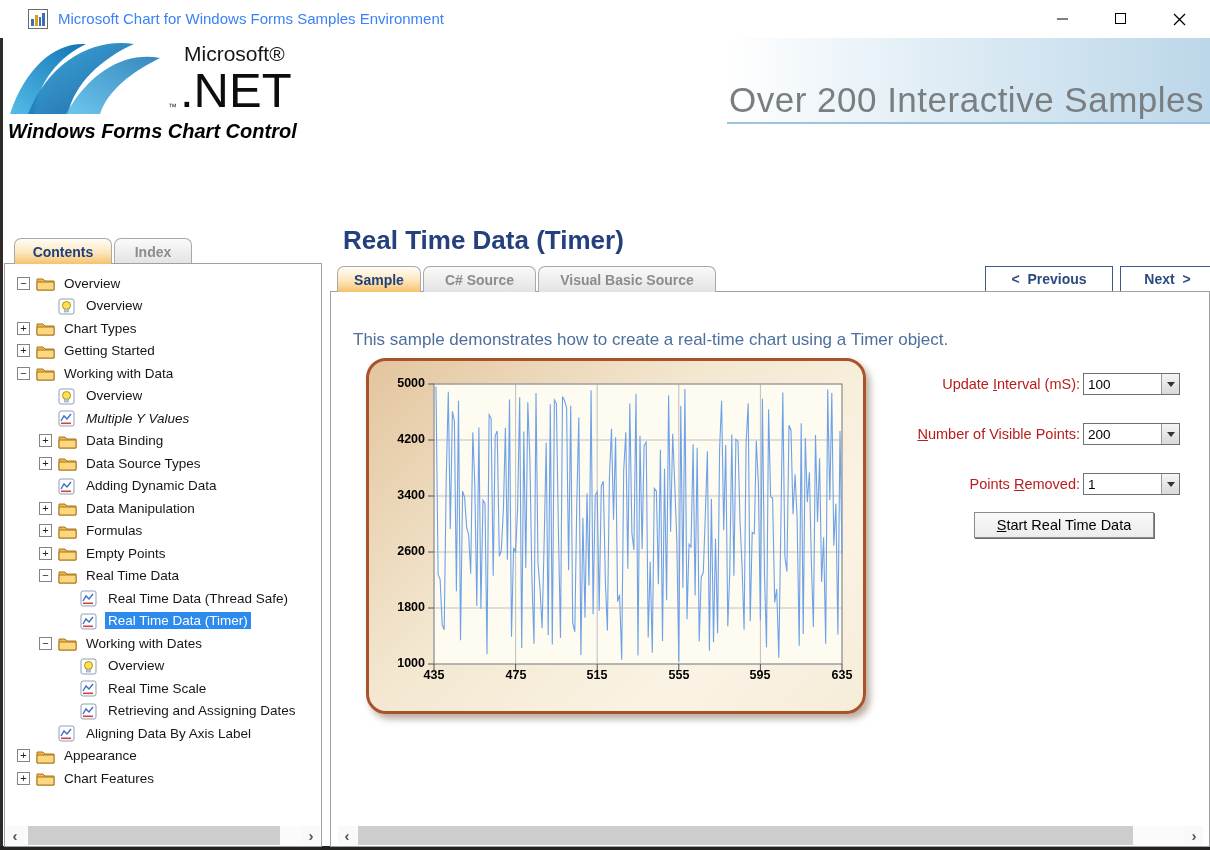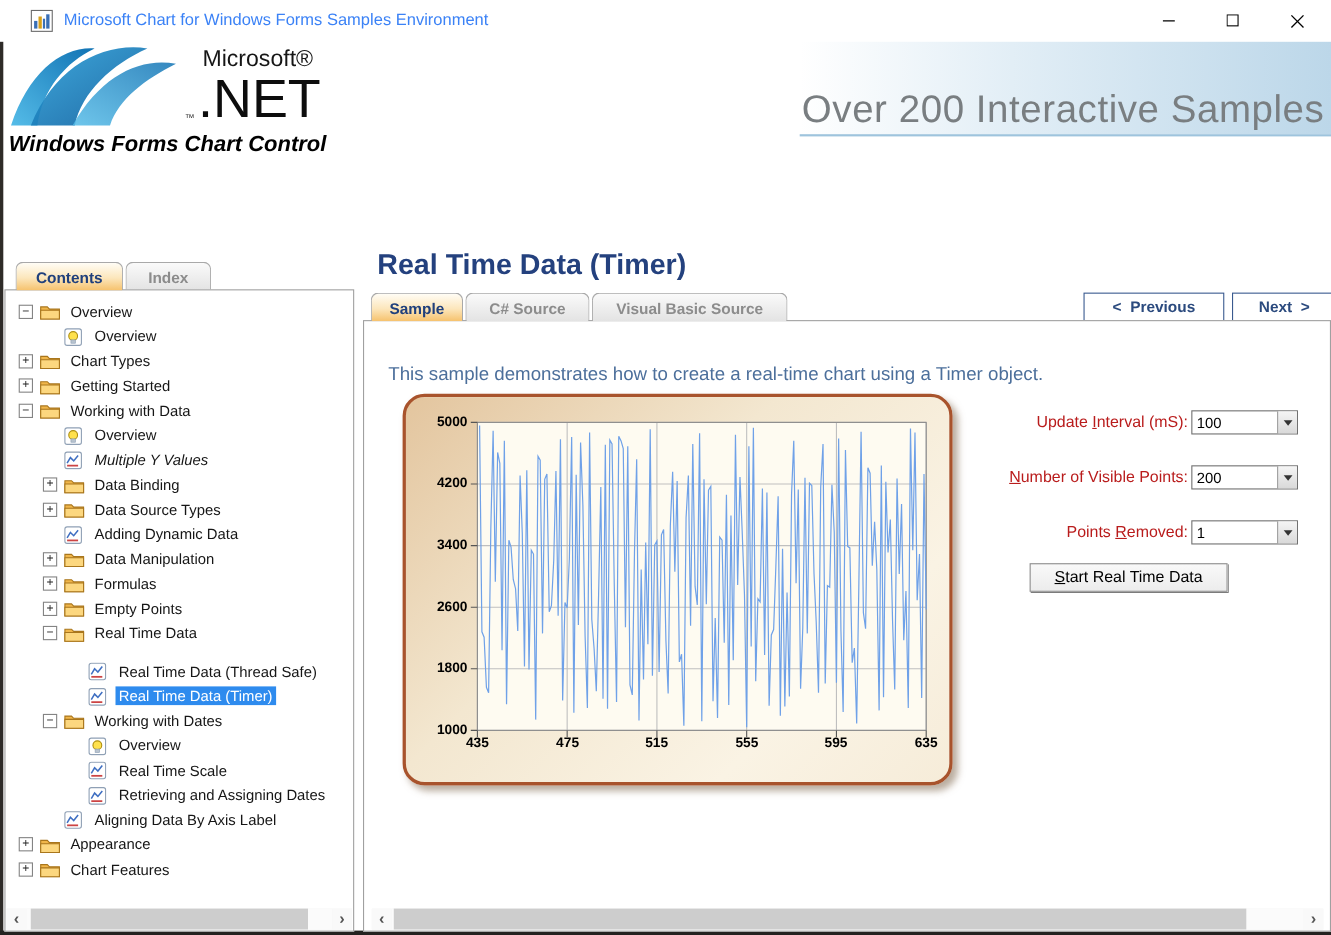--- a/index.html
+++ b/index.html
@@ -74,21 +74,21 @@
 
   
   .ctl-row { position:absolute; right:29px; display:flex; align-items:center; }
   .ctl-label { font-size:14.5px; color:#b91c1c; margin-right:3px; white-space:nowrap; }
   .ctl-label u { text-decoration:underline; }
   .combo { width:97px; height:22px; border:1px solid #707070; background:#fff; display:flex; align-items:stretch; cursor:default; }
   .combo-value { flex:1; font-size:13.5px; color:#000; padding:3px 0 0 4px; }
   .combo-arrow { width:18px; flex:none; background:linear-gradient(#f5f5f5,#d9d9d9); border-left:1px solid #9a9a9a; display:flex; align-items:center; justify-content:center; cursor:pointer; }
   .combo-arrow b { width:0; height:0; border-left:4px solid transparent; border-right:4px solid transparent; border-top:5px solid #333; }
   #row-interval { top:81px; } #row-points { top:131px; } #row-removed { top:181px; }
-  #start-button { position:absolute; left:605px; top:220px; width:180px; height:26px; background:linear-gradient(#f9f9f9,#ececec);
+  #start-button { position:absolute; left:643px; top:220px; width:180px; height:26px; background:linear-gradient(#f9f9f9,#ececec);
                   border:1px solid #8a8a8a; box-shadow:1px 1px 0 #6e6e6e; font-size:14.5px; color:#000;
                   display:flex; align-items:center; justify-content:center; cursor:pointer; }
   #start-button u { text-decoration:underline; }
 
   #main-hscroll { left:7px; bottom:1px; width:865px; }
   #main-hscroll .hs-thumb { left:2px; right:52px; }
 </style>
 </head>
 <body>
 
@@ -262,21 +262,21 @@
           <span class="tree-label">Empty Points</span>
         </div>
         <div class="tree-row" style="margin-left: 32px;">
           <div class="expander">−</div>
           <span class="tree-icon"><svg width="19" height="16" viewBox="0 0 19 16">
               <path d="M1,4 h6 l2,2 h9 v9 h-17 z" fill="#f0b64a" stroke="#a9761c" stroke-width="1"></path>
               <path d="M1,7 h17 v8 h-17 z" fill="#fcd77f" stroke="#a9761c" stroke-width="1"></path>
             </svg></span>
           <span class="tree-label">Real Time Data</span>
         </div>
-        <div class="tree-row" style="margin-left: 54px; margin-top: 12px;">
+        <div class="tree-row" style="margin-left: 54px;">
           <div class="exp-spacer"></div>
           <span class="tree-icon"><svg width="17" height="17" viewBox="0 0 17 17">
               <rect x="1" y="1" width="15" height="15" rx="2" fill="#fff" stroke="#8fa0b5"></rect>
               <polyline points="3,11 6,6 9,9 13,4" fill="none" stroke="#3f6fc2" stroke-width="1.4"></polyline>
               <rect x="3" y="12.5" width="10" height="1.6" fill="#c44"></rect>
             </svg></span>
           <span class="tree-label">Real Time Data (Thread Safe)</span>
         </div>
         <div class="tree-row" style="margin-left: 54px;">
           <div class="exp-spacer"></div>

